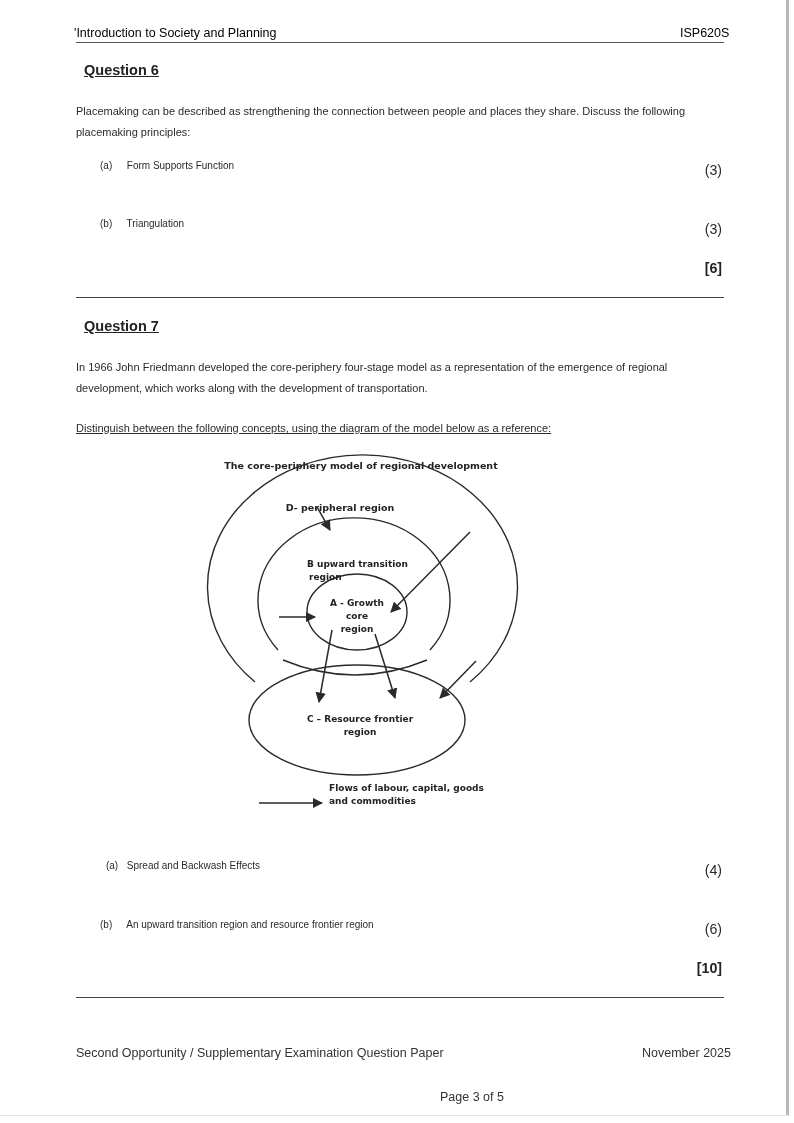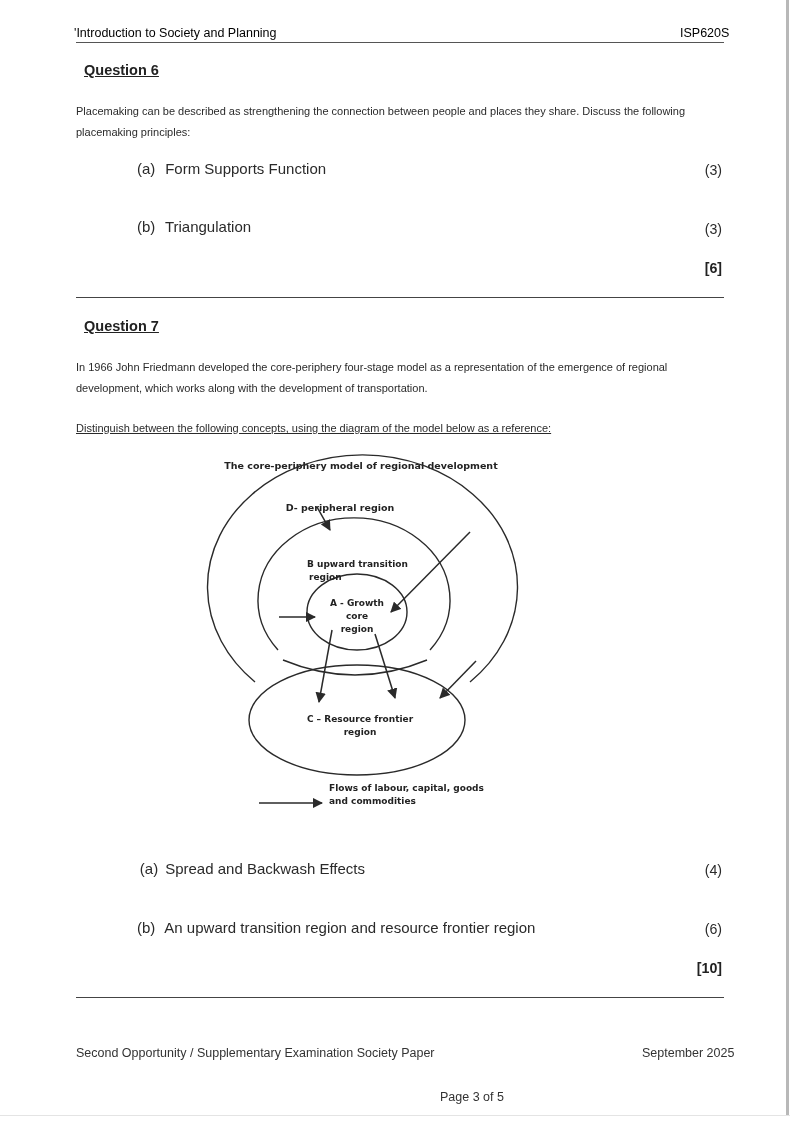--- a/index.html
+++ b/index.html
@@ -52,24 +52,23 @@
       margin-left: 8px;
     }
     .para {
       font-size: 11px;
       line-height: 21px;
       color: #2a2a2a;
       left: 76px;
       width: 650px;
     }
     .item {
-      font-size: 15px;
+      font-size: 10px;
       color: #2a2a2a;
       left: 100px;
-      margin-left: 37px;
     }
     .item .lbl { display: inline-block; width: 24px; }
     .marks {
       font-size: 14.2px;
       color: #2a2a2a;
       right: 72px;
       text-align: right;
     }
     .total {
       font-size: 14.2px;
@@ -171,15 +170,15 @@
 
 <div class="abs item" style="top:919px;">
   <span class="lbl">(b)</span>
   <span>An upward transition region and resource frontier region</span>
 </div>
 <div class="abs marks" style="top:921px;">(6)</div>
 
 <div class="abs total" style="top:960px;text-align:right;">[10]</div>
 <div class="abs rule" style="top:997px;"></div>
 
-<div class="abs footer" style="left:76px;">Second Opportunity / Supplementary Examination Society Paper</div>
+<div class="abs footer" style="left:76px;">Second Opportunity / Supplementary Examination Question Paper</div>
 <div class="abs footer" style="left:440px;margin-top:44px;">Page 3 of 5</div>
-<div class="abs footer" style="left:642px;">September 2025</div>
+<div class="abs footer" style="left:642px;">November 2025</div>
 
 </body></html>

